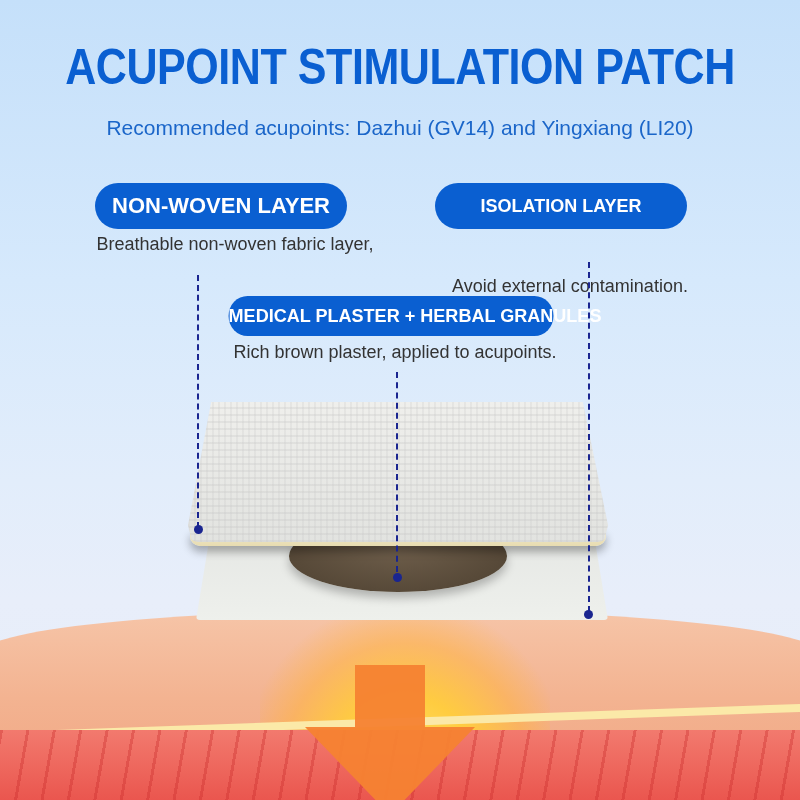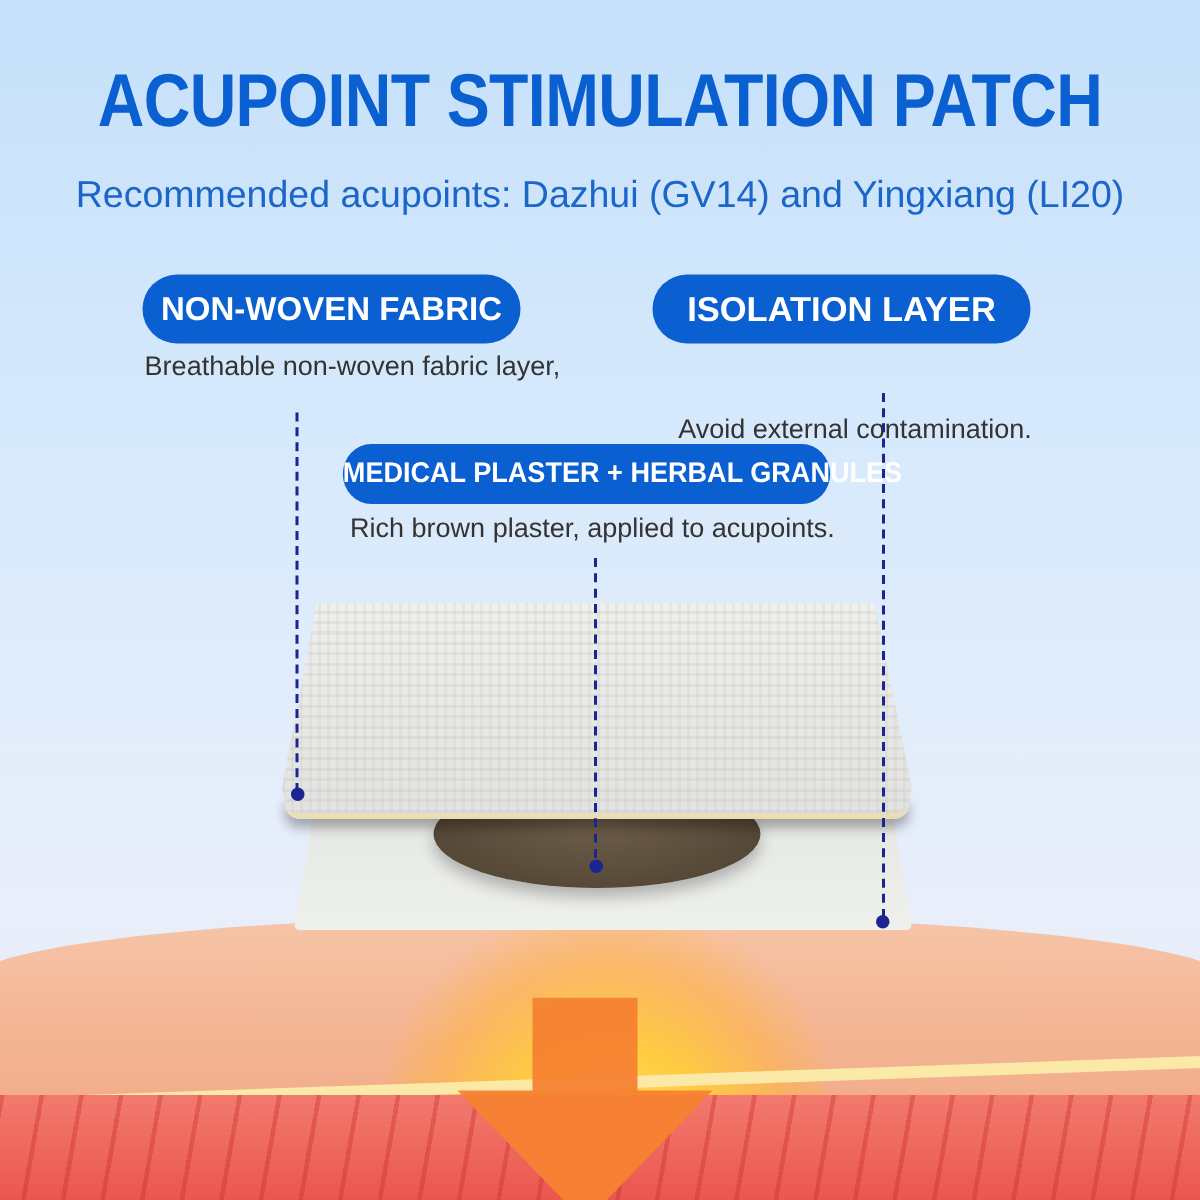--- a/index.html
+++ b/index.html
@@ -8,21 +8,21 @@
     font-family: "Liberation Sans", "DejaVu Sans", sans-serif;
     background: linear-gradient(180deg, #c5e0fa 0%, #d6e9fc 35%, #e2edfb 60%, #e8eefa 75%, #e6ecf7 100%);
   }
   .title {
     position: absolute; left: 0; top: 38px; width: 800px; text-align: center;
     color: #0a5fd1; font-weight: 700; font-size: 50px; letter-spacing: -0.5px;
     transform: scaleX(0.86); transform-origin: center;
   }
   .subtitle {
     position: absolute; left: 0; top: 116px; width: 800px; text-align: center;
-    color: #1b66c9; font-size: 25px;
+    color: #1b66c9; font-size: 21px;
   }
   .pill {
     position: absolute; background: #0a5fd1; color: #fff; font-weight: 700;
     border-radius: 24px; text-align: center; white-space: nowrap;
   }
   .pill span { display: inline-block; }
   .desc {
     position: absolute; color: #333; font-size: 18px; text-align: center; line-height: 20px;
   }
   .dline {
@@ -86,27 +86,27 @@
     position: absolute; left: 300px; top: 65px; width: 180px; height: 150px;
   }
 </style>
 </head>
 <body>
 
 <div class="title">ACUPOINT STIMULATION PATCH</div>
 <div class="subtitle">Recommended acupoints: Dazhui (GV14) and Yingxiang (LI20)</div>
 
 <div class="pill" style="left:95px; top:183px; width:252px; height:46px; line-height:46px; font-size:22px;">
-  <span>NON-WOVEN FABRIC</span>
+  <span>NON-WOVEN LAYER</span>
 </div>
 <div class="desc" style="left:60px; top:234px; width:350px;">
   <div>Breathable non-woven fabric layer,</div>
 </div>
 
-<div class="pill" style="left:435px; top:183px; width:252px; height:46px; line-height:46px; font-size:23px;">
+<div class="pill" style="left:435px; top:183px; width:252px; height:46px; line-height:46px; font-size:18px;">
   <span>ISOLATION LAYER</span>
 </div>
 <div class="desc" style="left:420px; top:236px; width:300px;margin-top:40px;">
   <div>Avoid external contamination.</div>
 </div>
 
 <div class="pill" style="left:220px; top:296px; width:342px; height:40px; line-height:40px; font-size:19px; transform:scaleX(0.95);">
   <span>MEDICAL PLASTER + HERBAL GRANULES</span>
 </div>
 <div class="desc" style="left:200px; top:342px; width:390px;">

